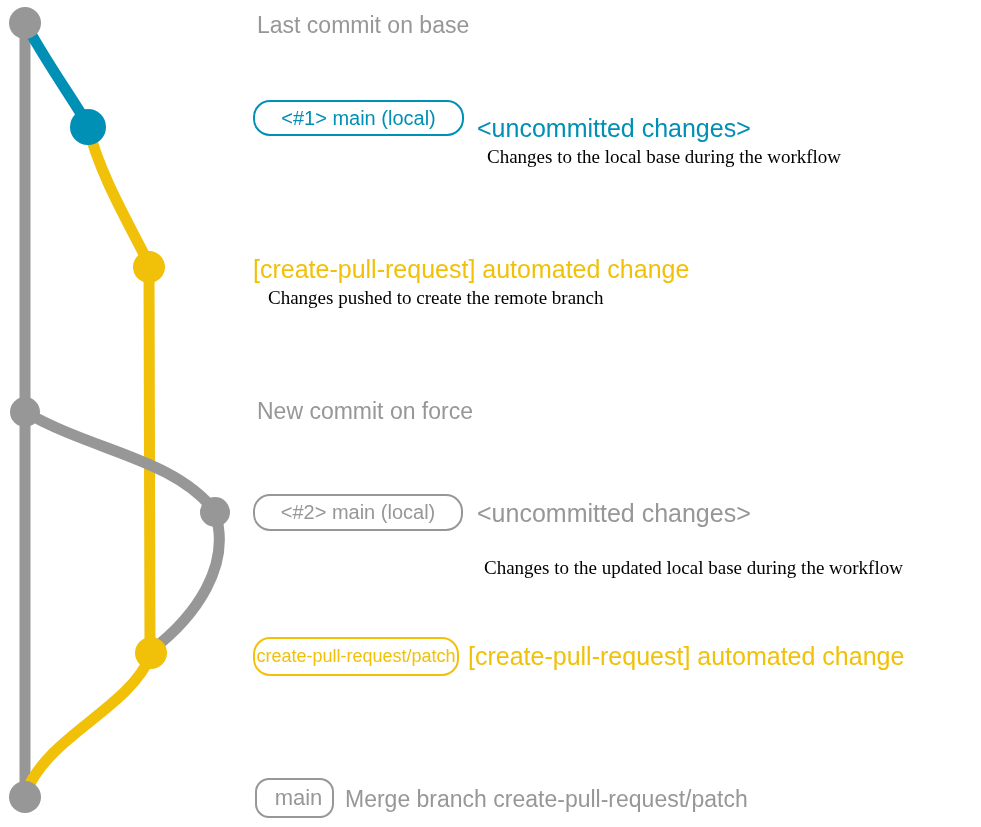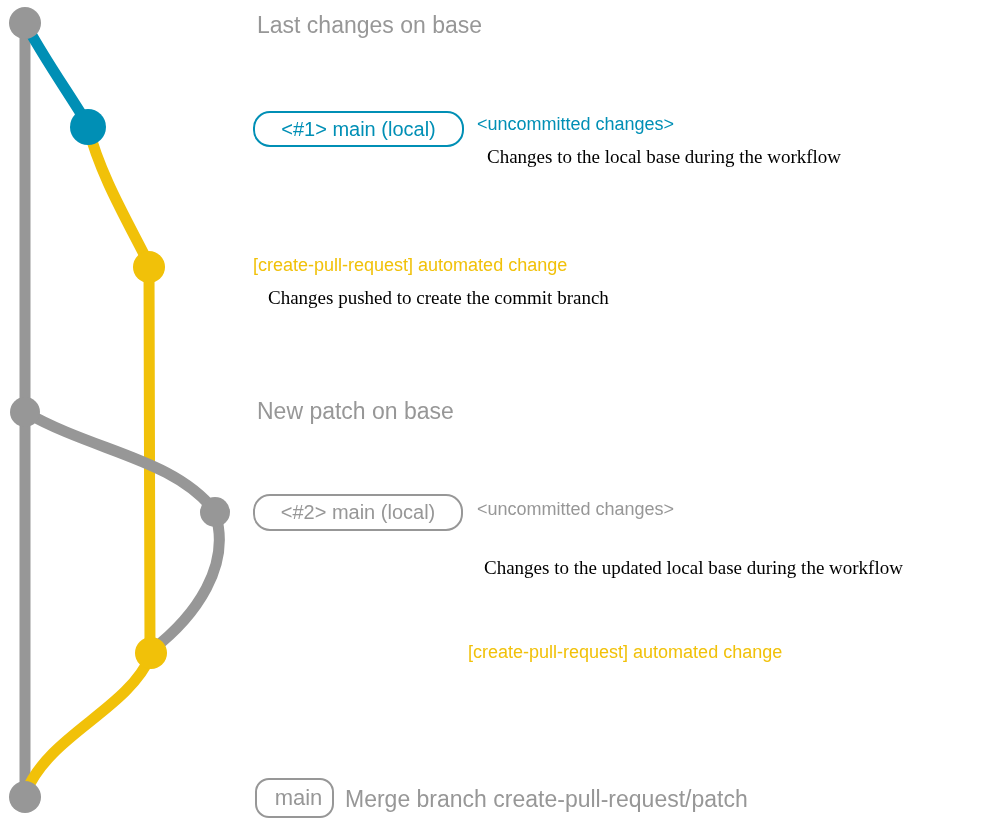--- a/index.html
+++ b/index.html
@@ -27,21 +27,21 @@
   .f-yellow { fill: var(--c-yellow); }
 
   .glabel {
     position: absolute;
     font-size: 23px;
     color: var(--c-gray);
     white-space: nowrap;
   }
   .heading {
     position: absolute;
-    font-size: 18px;
+    font-size: 25px;
     white-space: nowrap;
   }
   .heading.blue   { color: var(--c-blue); }
   .heading.gray   { color: var(--c-gray); }
   .heading.yellow { color: var(--c-yellow); }
   .desc {
     position: absolute;
     font-family: "Liberation Serif", serif;
     font-size: 19px;
     color: var(--c-black);
@@ -86,33 +86,34 @@
 
     <circle class="f-gray" cx="25" cy="23" r="16"></circle>
     <circle class="f-blue" cx="88" cy="127" r="18"></circle>
     <circle class="f-yellow" cx="149" cy="267" r="16"></circle>
     <circle class="f-gray" cx="25" cy="412" r="15"></circle>
     <circle class="f-gray" cx="215" cy="512" r="15"></circle>
     <circle class="f-yellow" cx="151" cy="653" r="16"></circle>
     <circle class="f-gray" cx="25" cy="797" r="16"></circle>
   </svg>
 
-  <div class="glabel" style="left:257px; top:12px;">Last changes on base</div>
+  <div class="glabel" style="left:257px; top:12px;">Last commit on base</div>
 
-  <div class="tagbox blue" style="left:253px; top:111px; width:211px; height:36px;">&lt;#1&gt; main (local)</div>
+  <div class="tagbox blue" style="left:253px; top:100px; width:211px; height:36px;">&lt;#1&gt; main (local)</div>
   <div class="heading blue" style="left:477px; top:114px;">&lt;uncommitted changes&gt;</div>
   <div class="desc" style="left:487px; top:146px;">Changes to the local base during the workflow</div>
 
   <div class="heading yellow" style="left:253px; top:255px;">[create-pull-request] automated change</div>
-  <div class="desc" style="left:268px; top:287px;">Changes pushed to create the commit branch</div>
+  <div class="desc" style="left:268px; top:287px;">Changes pushed to create the remote branch</div>
 
-  <div class="glabel" style="left:257px; top:398px;">New patch on base</div>
+  <div class="glabel" style="left:257px; top:398px;">New commit on force</div>
 
   <div class="tagbox gray" style="left:253px; top:494px; width:210px; height:37px;">&lt;#2&gt; main (local)</div>
   <div class="heading gray" style="left:477px; top:499px;">&lt;uncommitted changes&gt;</div>
   <div class="desc" style="left:484px; top:532px;margin-top:25px;">Changes to the updated local base during the workflow</div>
 
+  <div class="tagbox yellow" style="left:253px; top:637px; width:206px; height:39px;">create-pull-request/patch</div>
   <div class="heading yellow" style="left:468px; top:642px;">[create-pull-request] automated change</div>
 
   <div class="tagbox gray small" style="left:255px; top:778px; width:79px; height:40px;padding-left:8px;">main</div>
   <div class="glabel" style="left:345px; top:786px;">Merge branch create-pull-request/patch</div>
 
 </div>
 
 </body></html>

